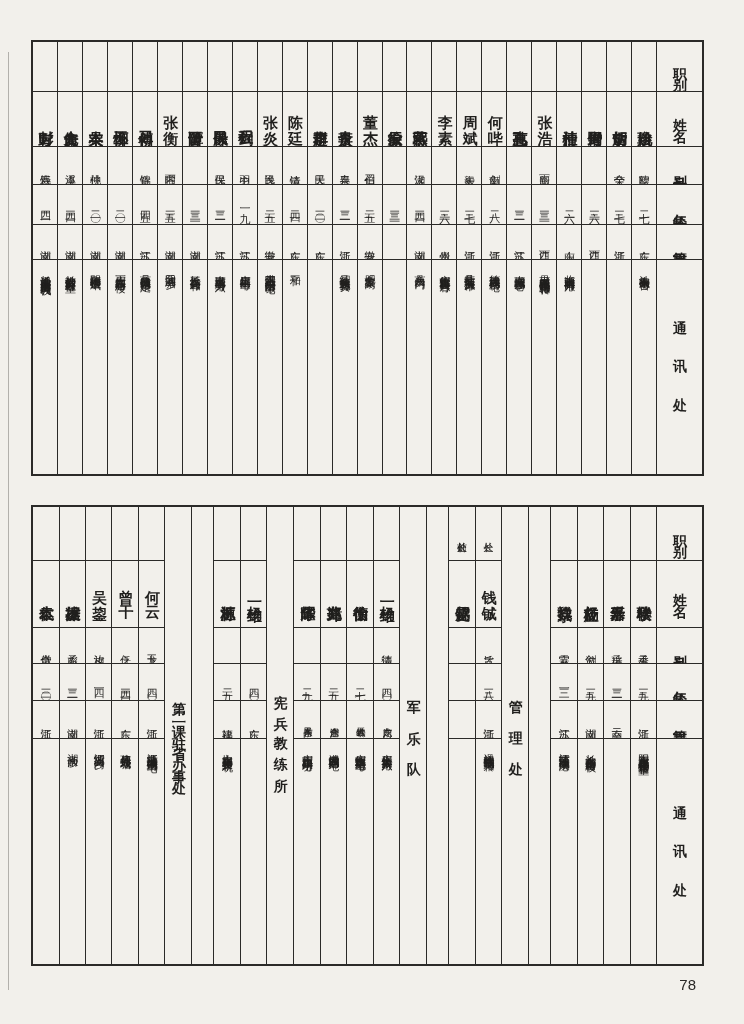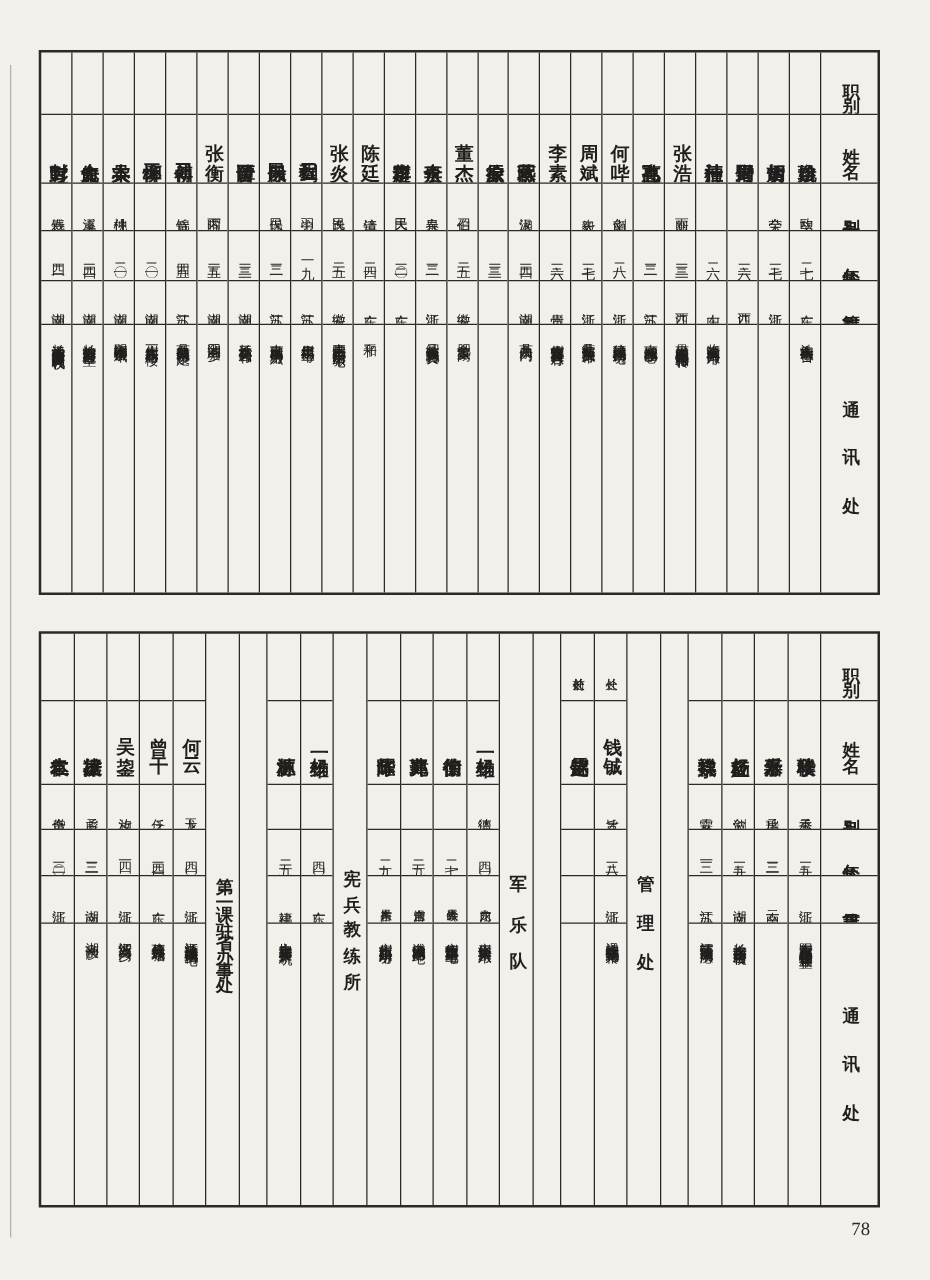--- a/index.html
+++ b/index.html
@@ -48,21 +48,21 @@
   .hdr{font-size:14px;font-weight:bold;}
   .sp-duty{letter-spacing:.7em;}
   .sp-name{letter-spacing:.85em;}
   .sp-alias{letter-spacing:.12em;}
   .sp-age{letter-spacing:.12em;}
   .sp-native{letter-spacing:.05em;}
   .sp-contact{letter-spacing:2.8em;}
   .section-label{font-size:14px;font-weight:bold;}
   .page-number{
     position:absolute;top:976px;right:48px;
-    font-size:15px;color:#2a2927;font-family:Liberation Serif, serif;
+    font-size:15px;color:#2a2927;font-family:Liberation Sans, sans-serif;
   }
 </style>
 </head>
 <body>
 
 <div class="scan-line"></div>
 
 <div class="tbl tbl-top" id="tbl-top">
   <div class="col hdr-col">
     <div class="cell r-duty hdr-cell">

